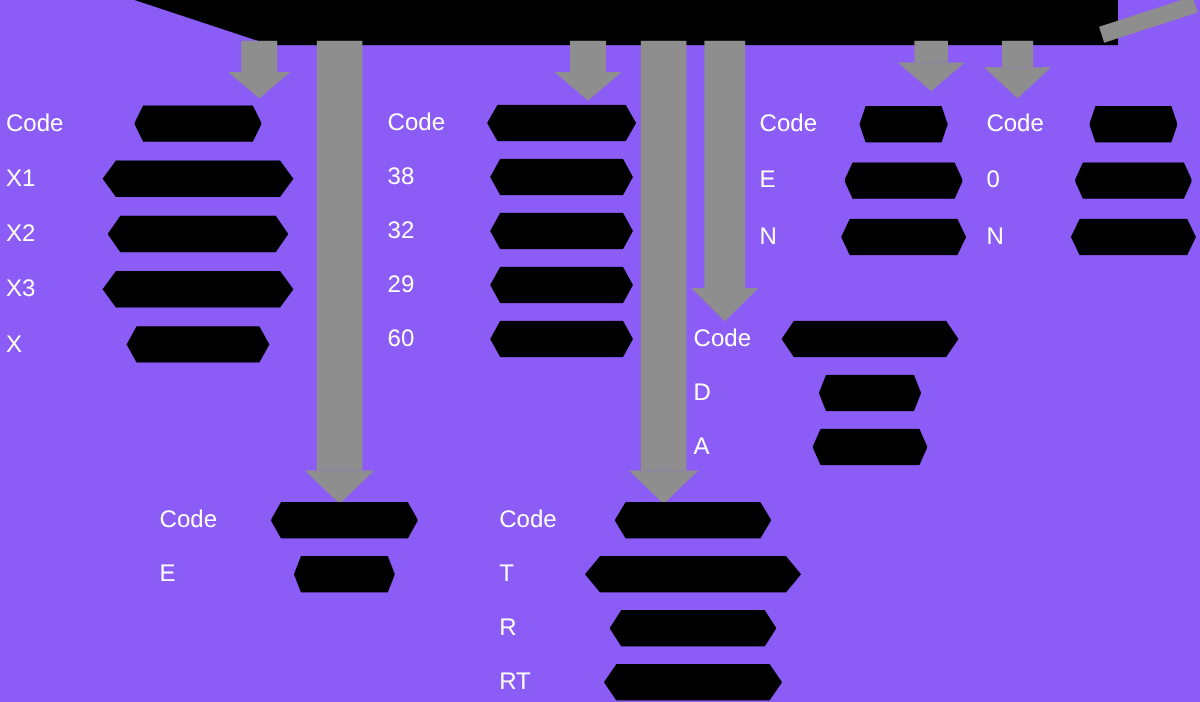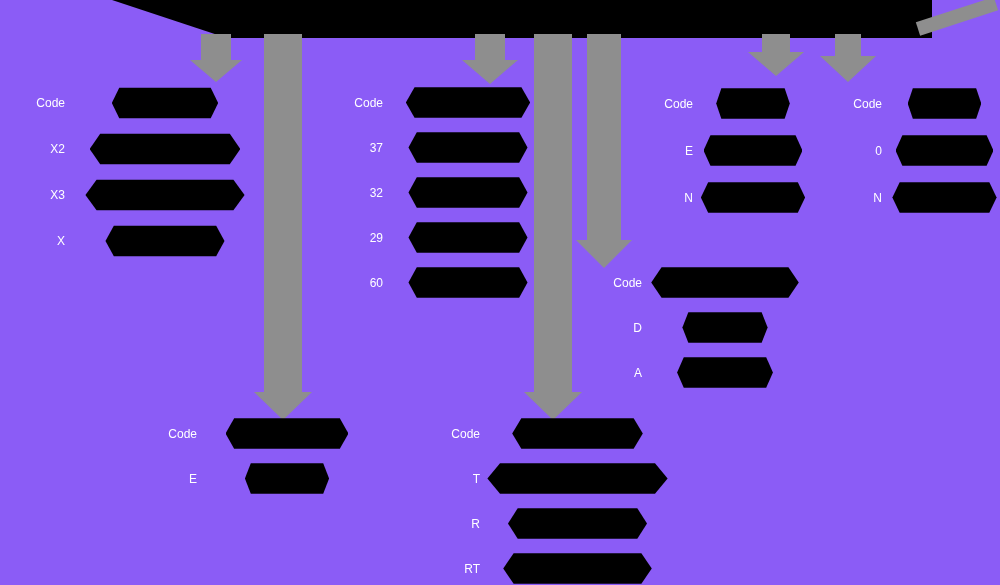--- a/index.html
+++ b/index.html
@@ -21,21 +21,21 @@
     position:absolute;left:918px;top:22px;width:82px;height:14px;
     background:#8E8E8E;transform:rotate(-18deg);transform-origin:left center;
   }
   
   .arrow{position:absolute;display:flex;flex-direction:column;align-items:center;}
   .shaft{background:#8E8E8E;}
   .head{width:0;height:0;}
   
   .tbl{position:absolute;display:flex;flex-direction:column;}
   .trow{display:flex;align-items:center;}
-  .code{color:#FFFFFF;font-size:12px;text-align:right;flex:none;}
+  .code{color:#FFFFFF;font-size:20px;text-align:left;flex:none;}
   .bwrap{display:flex;justify-content:center;align-items:center;flex:none;}
   .blob{
     background:#000;color:#000;
     font-size:19px;font-weight:bold;line-height:1;
     padding:7px 12px;white-space:nowrap;
     clip-path:polygon(0 50%, 7% 4%, 93% 4%, 100% 50%, 93% 96%, 7% 96%);
   }
   
   .t-plc   {left:5px;   top:80px;}  .t-plc   .trow{height:46px;} .t-plc   .code{width:60px;} .t-plc   .bwrap{width:190px;margin-left:5px;}
   .t-io    {left:323px; top:80px;}  .t-io    .trow{height:45px;} .t-io    .code{width:60px;} .t-io    .bwrap{width:160px;margin-left:5px;}
@@ -83,20 +83,26 @@
   </div>
 
   <div class="tbl t-plc">
     <div class="trow">
       <span class="code">Code</span>
       <span class="bwrap">
           <span class="blob">PLC type</span>
         </span>
     </div>
     <div class="trow">
+      <span class="code">X1</span>
+      <span class="bwrap">
+          <span class="blob">Economic type</span>
+        </span>
+    </div>
+    <div class="trow">
       <span class="code">X2</span>
       <span class="bwrap">
           <span class="blob">Standard type</span>
         </span>
     </div>
     <div class="trow">
       <span class="code">X3</span>
       <span class="bwrap">
           <span class="blob">Enhanced type</span>
         </span>
@@ -110,21 +116,21 @@
   </div>
 
   <div class="tbl t-io">
     <div class="trow">
       <span class="code">Code</span>
       <span class="bwrap">
           <span class="blob">I/O number</span>
         </span>
     </div>
     <div class="trow">
-      <span class="code">37</span>
+      <span class="code">38</span>
       <span class="bwrap">
           <span class="blob">12DI/12DO</span>
         </span>
     </div>
     <div class="trow">
       <span class="code">32</span>
       <span class="bwrap">
           <span class="blob">16DI/16DO</span>
         </span>
     </div>

